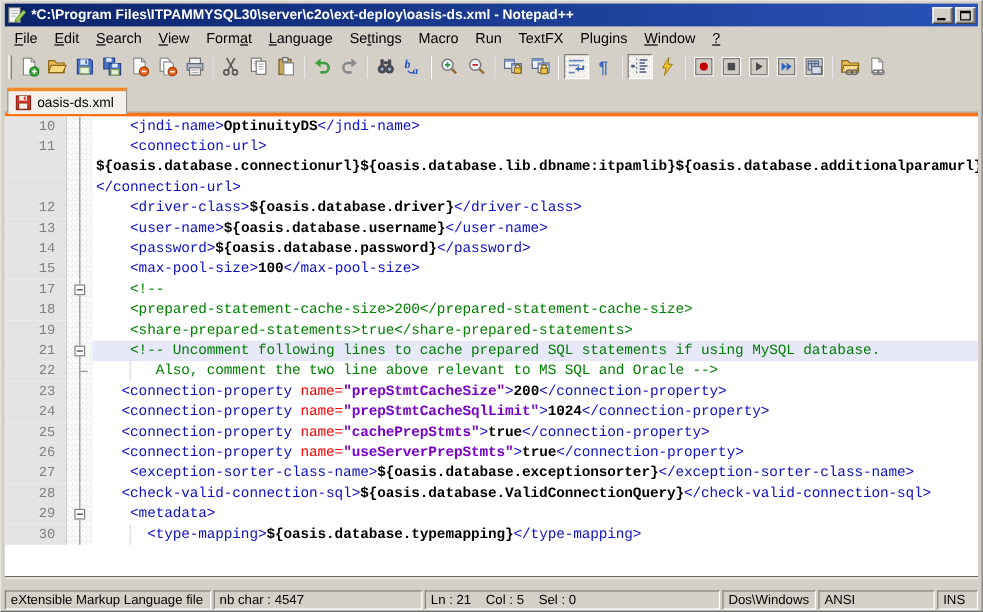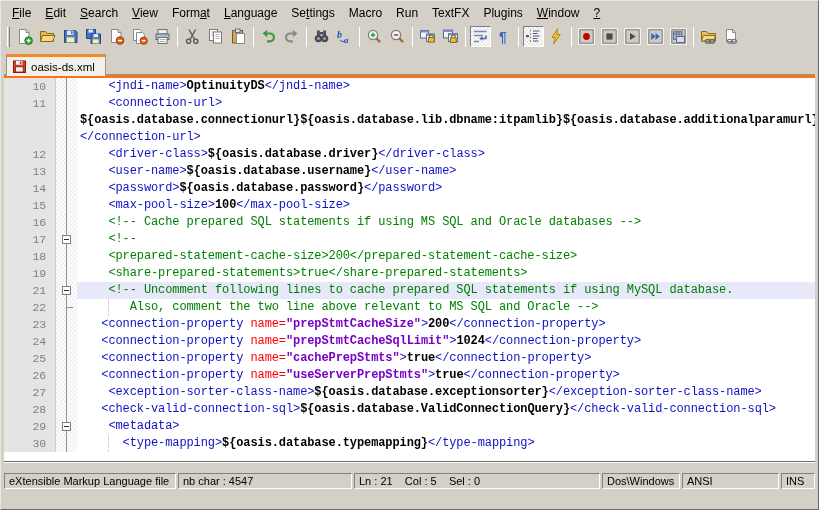--- a/index.html
+++ b/index.html
@@ -78,20 +78,36 @@
   .frame-strip { height:7px; border-top:1px solid #6e6a64; box-shadow:inset 0 1px 0 #ffffff; }
   .statusbar { height:21px; display:flex; gap:2px; padding-top:2px; font-size:11px; color:#000;align-items:flex-end; }
   .spanel { border:1px solid; border-color:#808080 #ffffff #ffffff #808080; padding:1px 4px; white-space:pre; overflow:hidden; background:var(--chrome,#d4d0c8); }
   .sp1{width:172px;} .sp2{width:174px;} .sp3{width:246px;} .sp4{width:78px;} .sp5{width:97px;} .sp6{flex:1;}
 </style>
 </head>
 <body>
 
 <div class="window">
 
+  <div class="titlebar">
+    <svg width="16" height="16" viewBox="0 0 17 17">
+      <rect x="1.5" y="1.5" width="10" height="13" fill="#f8f8f4" stroke="#777777"></rect>
+      <path d="M3.5 4h6M3.5 6.5h6M3.5 9h4" stroke="#b8b8b8" stroke-width="1"></path>
+      <path d="M14.5 3.5L8 11l-1.2 3.4L10.2 13l6.3-7.4z" fill="#9ed45e" stroke="#4a7a20" stroke-width="0.8"></path>
+    </svg>
+    <div class="title-text">*C:\Program Files\ITPAMMYSQL30\server\c2o\ext-deploy\oasis-ds.xml - Notepad++</div>
+    <div class="win-buttons">
+      <div class="win-btn">
+          <span class="glyph-min"></span>
+        </div>
+      <div class="win-btn">
+          <span class="glyph-max"></span>
+        </div>
+    </div>
+  </div>
 
   <div class="menubar">
       <div class="menu-item"><u>F</u>ile</div>
       <div class="menu-item"><u>E</u>dit</div>
       <div class="menu-item"><u>S</u>earch</div>
       <div class="menu-item"><u>V</u>iew</div>
       <div class="menu-item">Form<u>a</u>t</div>
       <div class="menu-item"><u>L</u>anguage</div>
       <div class="menu-item">Se<u>t</u>tings</div>
       <div class="menu-item">Macro</div>
@@ -381,25 +397,20 @@
         <div class="ln">14</div>
         <div class="fold"></div>
         <div class="row-text"><span class="seg-tag">    &lt;password&gt;</span><span class="seg-val">${oasis.database.password}</span><span class="seg-tag">&lt;/password&gt;</span></div>
       </div>
       <div class="row">
         <div class="ln">15</div>
         <div class="fold"></div>
         <div class="row-text"><span class="seg-tag">    &lt;max-pool-size&gt;</span><span class="seg-val">100</span><span class="seg-tag">&lt;/max-pool-size&gt;</span></div>
       </div>
       <div class="row">
-        <div class="ln">16</div>
-        <div class="fold"></div>
-        <div class="row-text"><span class="seg-com">    &lt;!-- Cache prepared SQL statements if using MS SQL and Oracle databases --&gt;</span></div>
-      </div>
-      <div class="row">
         <div class="ln">17</div>
         <div class="fold">
           <span class="fbox"></span>
         </div>
         <div class="row-text"><span class="seg-com">    &lt;!--</span></div>
       </div>
       <div class="row">
         <div class="ln">18</div>
         <div class="fold"></div>
         <div class="row-text"><span class="seg-com">    &lt;prepared-statement-cache-size&gt;200&lt;/prepared-statement-cache-size&gt;</span></div>

